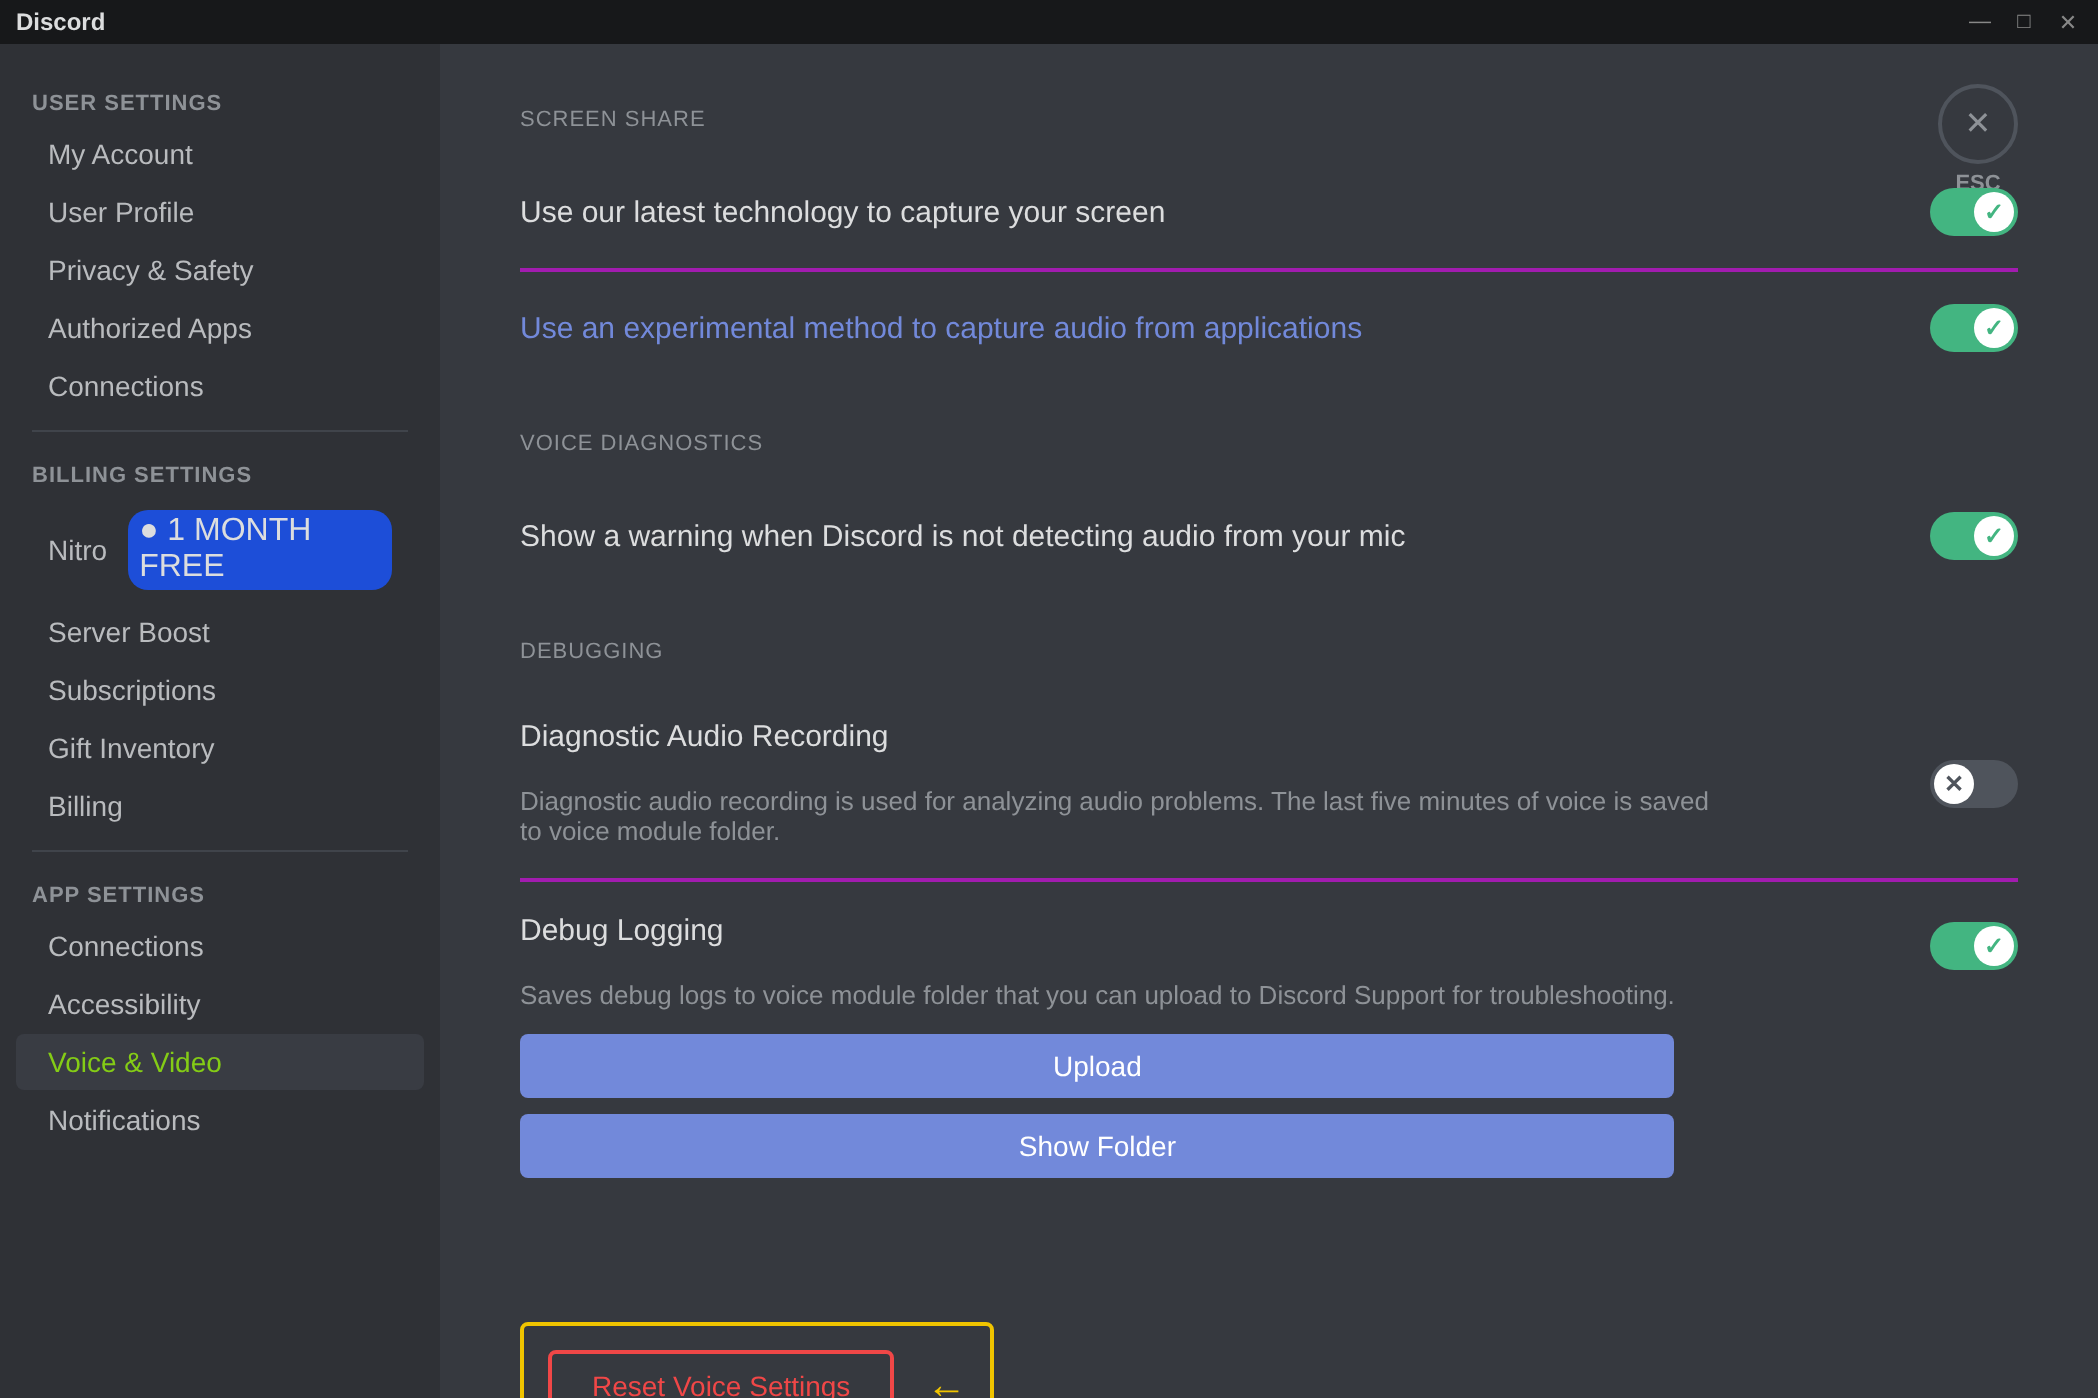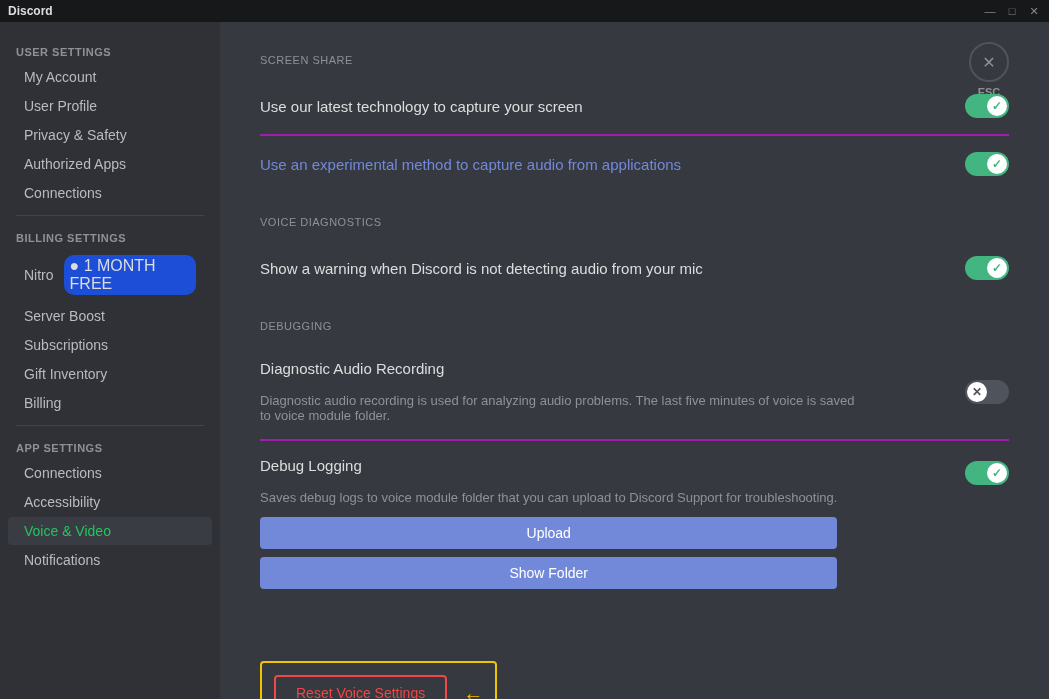--- a/index.html
+++ b/index.html
@@ -68,21 +68,21 @@
       padding: 6px 16px;
       cursor: pointer;
       border-radius: 4px;
       margin: 1px 8px;
       font-size: 14px;
       color: #b9bbbe;
       gap: 6px;
     }
     .sidebar-item.active {
       background: #393c43;
-      color: #22c55e;
+      color: #84cc16;
     }
     .nitro-badge {
       background: #1d4ed8;
       color: #dcddde;
       font-size: 16px;
       padding: 2px 6px;
       border-radius: 10px;
       margin-left: 4px;
     }
     .sidebar-divider {

